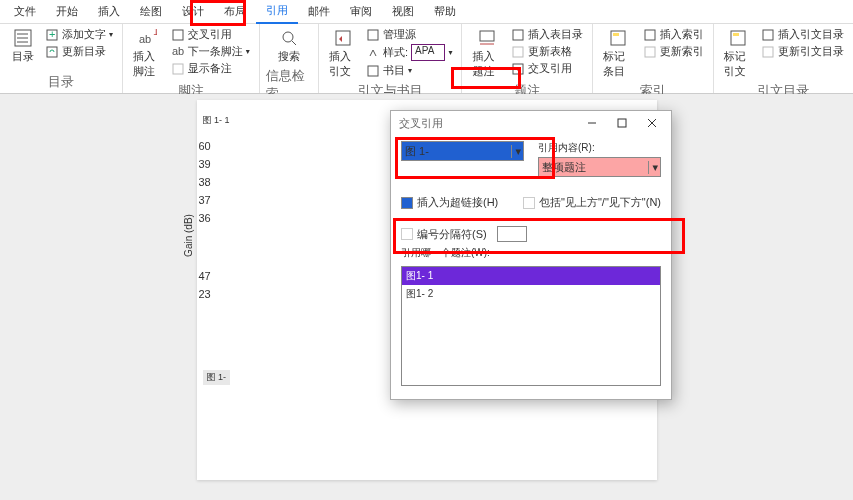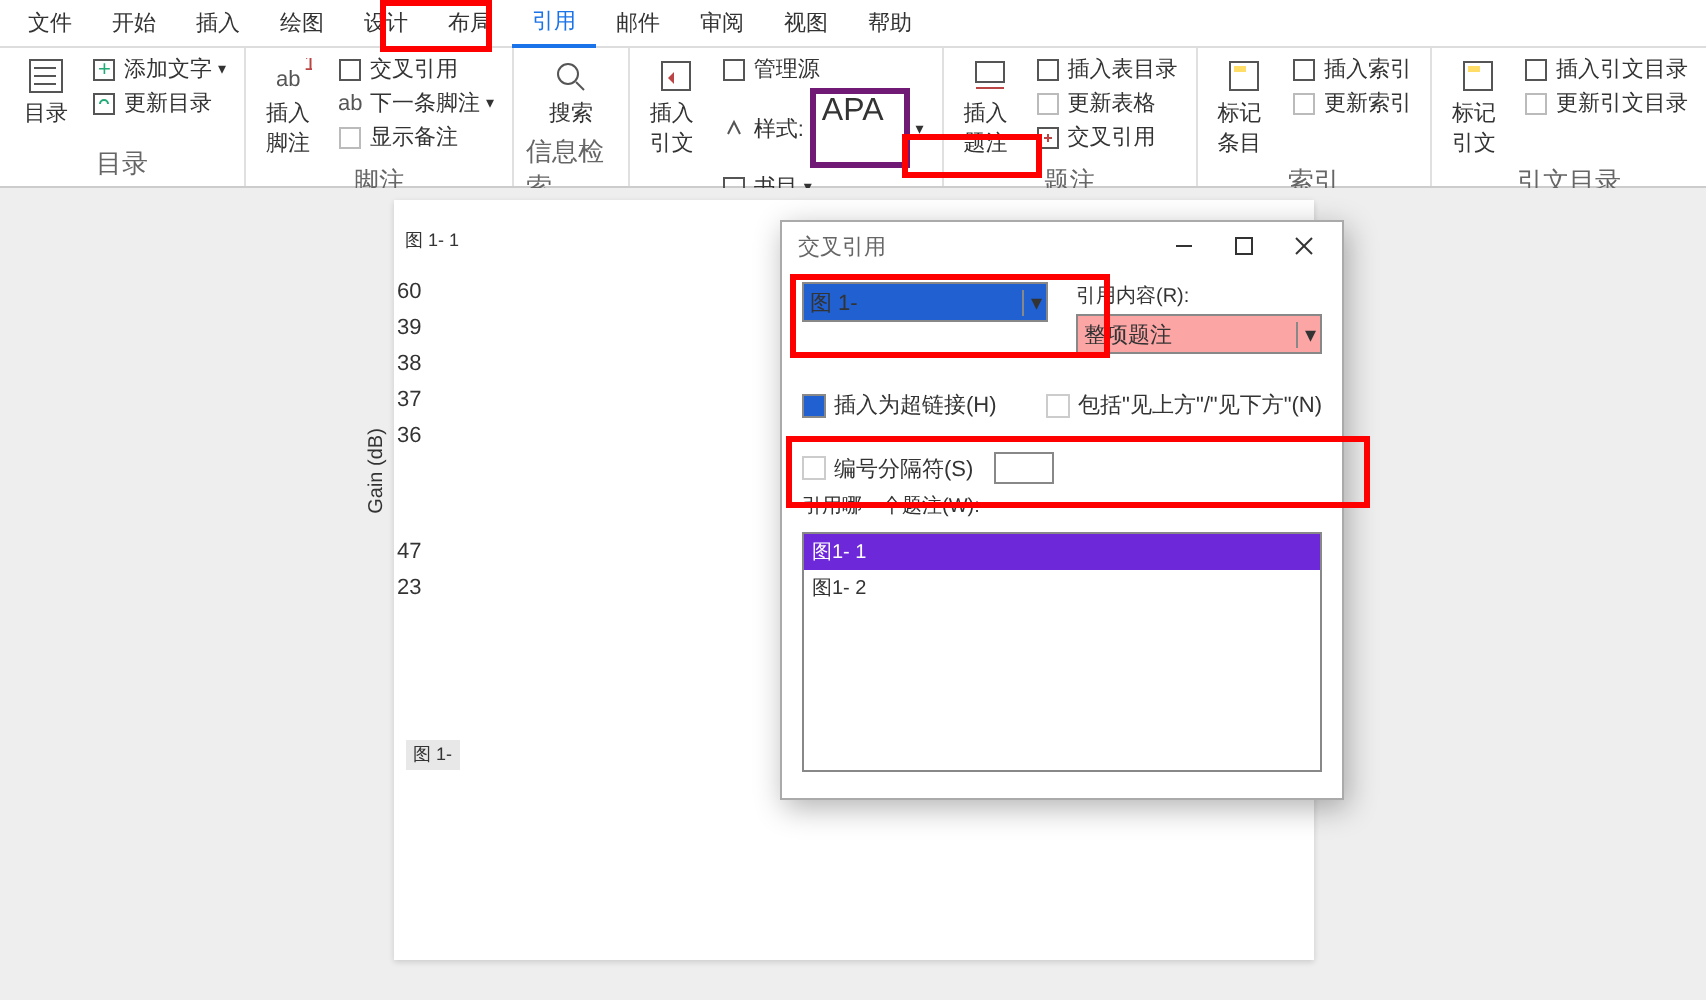--- a/index.html
+++ b/index.html
@@ -179,21 +179,21 @@
             </span>
             <span>管理源</span>
           </div>
         <div class="small-btn">
             <span class="ic">
               <svg width="12" height="12">
                 <path d="M3 9 L6 3 L9 9" fill="none" stroke="#555"></path>
               </svg>
             </span>
             <span>样式:</span> 
-            <span style="border:3px solid #701a75;padding:0 10px 16px 3px;font-size:16px">APA</span>
+            <span style="border:1px solid #701a75;padding:0 10px 4px 3px;font-size:10px">APA</span>
             <span style="font-size:8px">▾</span>
           </div>
         <div class="small-btn">
             <span class="ic">
               <svg width="12" height="12">
                 <rect x="1" y="1" width="10" height="10" fill="none" stroke="#555"></rect>
               </svg>
             </span>
             <span>书目</span>
             <span style="font-size:8px"> ▾</span>

